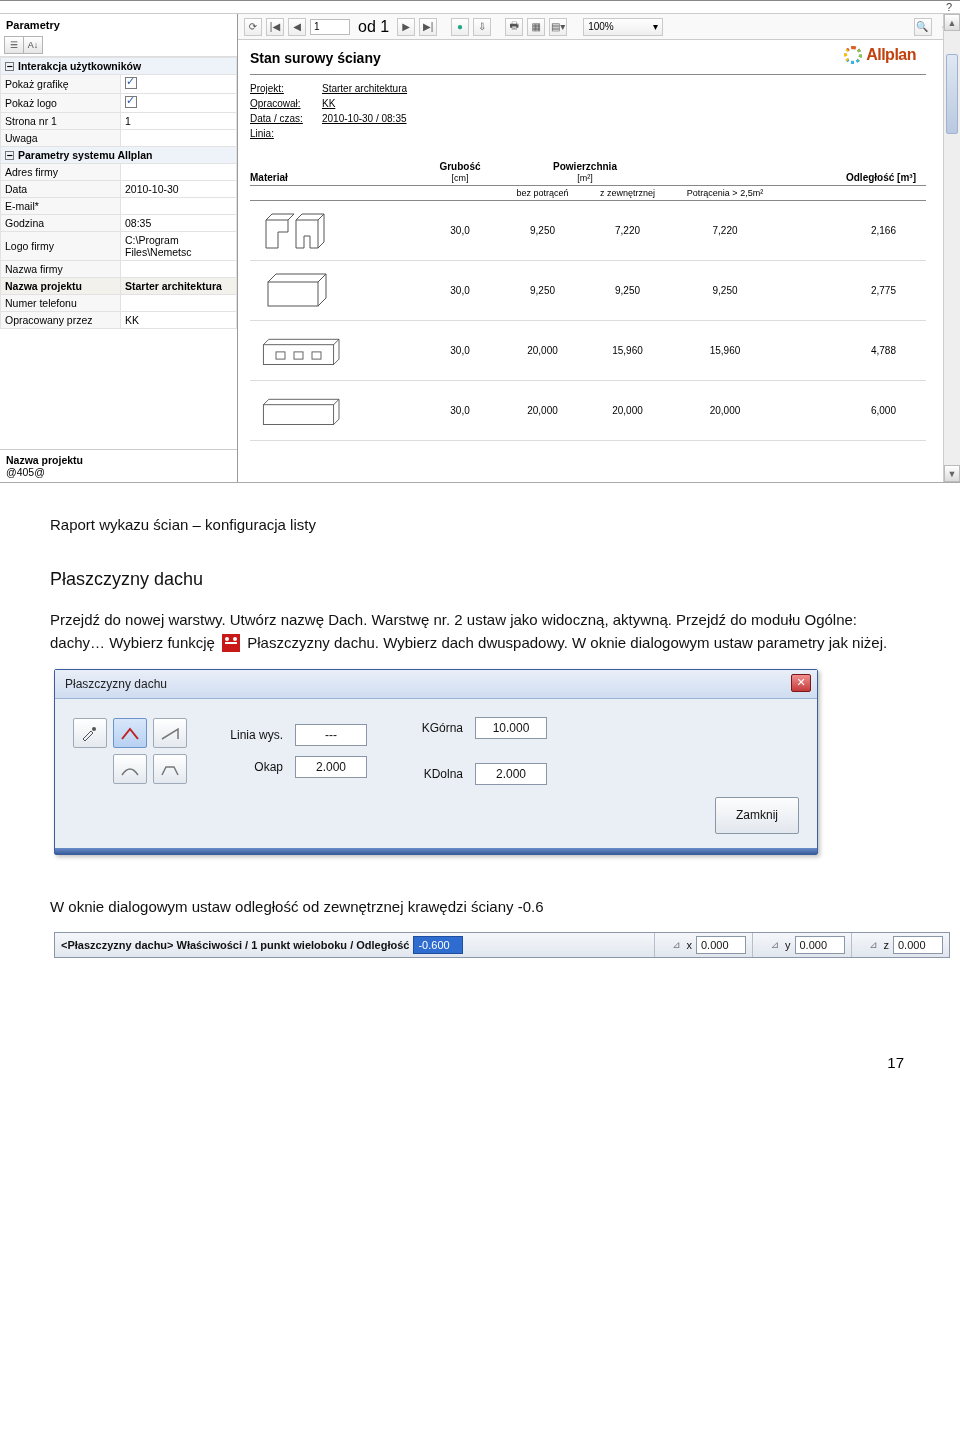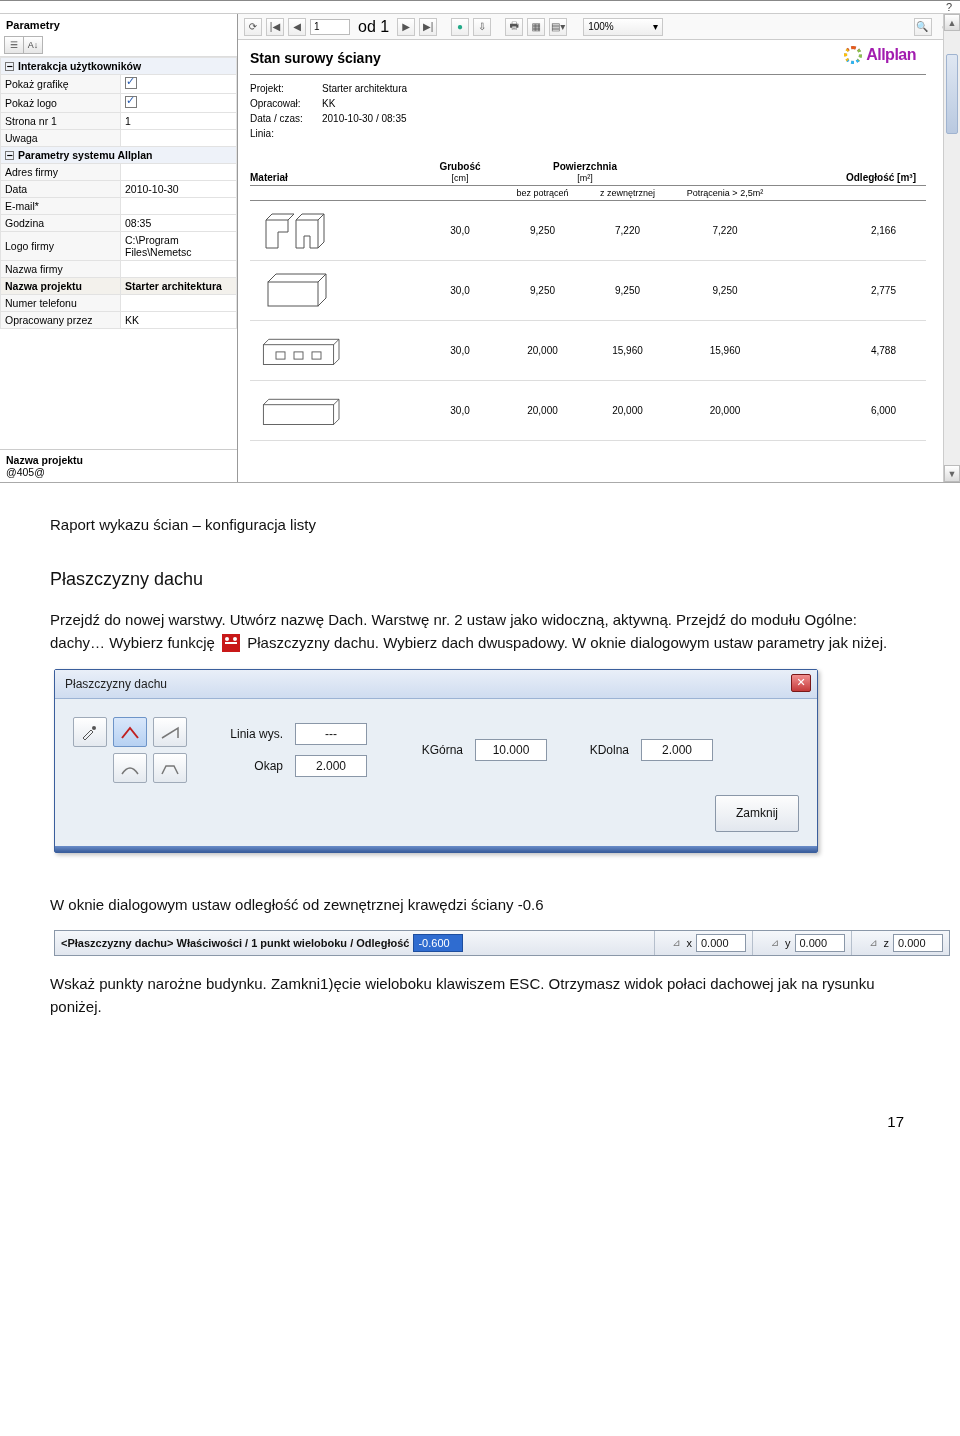--- a/index.html
+++ b/index.html
@@ -31,25 +31,25 @@
   
   .report-col { flex:1; position:relative; }
   .rv-toolbar { display:flex; align-items:center; gap:4px; padding:3px 6px; border-bottom:1px solid #ccc; background:#f9f9f9; height:26px;}
   .tbtn { width:18px; height:18px; border:1px solid #c9c9c9; background:linear-gradient(#fff,#eee); display:flex; align-items:center; justify-content:center; font-size:10px; color:#555;}
   .page-spin { width:40px; height:16px; border:1px solid #bbb; background:#fff; font-size:10px; padding:0 3px; display:flex; align-items:center;}
   .zoom-sel { width:80px; height:18px; border:1px solid #c9c9c9; background:linear-gradient(#fff,#eee); font-size:10px; padding:0 4px; display:flex; align-items:center; justify-content:space-between;}
   .report-page { padding:10px 34px 20px 12px; position:relative; min-height:430px;}
   .logo { position:absolute; right:44px; top:6px; display:flex; align-items:center; gap:4px;}
   .logo-ring { width:18px; height:18px; border-radius:50%; border:3px dotted #888; position:relative;}
   .logo-ring::before{content:"";position:absolute;inset:-3px;border:3px dotted transparent;border-top-color:#e85a1a;border-right-color:#8bc34a;border-bottom-color:#29b6f6;border-left-color:#ffc107;border-radius:50%;}
-  .logo-text { font-weight:bold; color:#a21caf; font-size:16px; letter-spacing:-0.5px;}
+  .logo-text { font-weight:bold; color:#c2410c; font-size:16px; letter-spacing:-0.5px;}
   .rtitle { font-weight:bold; font-size:14px; margin:0 0 8px;}
   .hr { border-top:1px solid #888; margin:4px 0 6px;}
   .meta { font-size:10px; line-height:1.5;}
-  .meta .row { display:flex;}
+  .meta .row { display:flex;text-decoration:underline;}
   .meta .k { width:72px;}
   .thead { display:flex; font-size:10px; align-items:flex-end; border-bottom:1px solid #888; padding-bottom:2px; margin-top:20px; font-weight:bold;}
   .thead .sub { font-weight:normal; font-size:9px;}
   .col-mat{width:170px;} .col-g{width:80px;text-align:center;} .col-p{width:170px;text-align:center;} .col-pot{width:110px;text-align:center;} .col-obj{flex:1;text-align:right;padding-right:10px;}
   .sub-row{display:flex;font-size:9px;border-bottom:1px solid #888;padding:2px 0;}
   .sub-row .s1{width:170px;} .sub-row .s2{width:80px;} .sub-row .s3{width:85px;text-align:center;} .sub-row .s4{width:85px;text-align:center;} .sub-row .s5{width:110px;text-align:center;} .sub-row .s6{flex:1;}
   .data-row { display:flex; align-items:center; height:60px; border-bottom:1px solid #ddd; font-size:10px;}
   .data-row .wall{width:170px; display:flex; align-items:center; justify-content:flex-start; padding-left:8px;}
   .data-row .n{width:80px;text-align:center;}
   .data-row .n2{width:85px;text-align:center;}
@@ -376,21 +376,21 @@
           <div class="param-group">
             <div class="plabel">Linia wys.</div>
             <div class="pval">---</div>
           </div>
           <div class="param-group">
             <div class="plabel">Okap</div>
             <div class="pval">2.000</div>
           </div>
         </div>
 
-        <div style="display:flex;flex-direction:row;gap:14px;">
+        <div style="display:flex;flex-direction:column;gap:24px;">
           <div class="param-group">
             <div class="plabel">KGórna</div>
             <div class="pval">10.000</div>
           </div>
           <div class="param-group">
             <div class="plabel">KDolna</div>
             <div class="pval">2.000</div>
           </div>
         </div>
       </div>
@@ -418,16 +418,15 @@
       <span style="margin-left:2px;">y</span>
       <span class="valbox">0.000</span>
     </div>
     <div class="seg" style="border-right:none;">
       <span class="axis-ico">⊿</span>
       <span style="margin-left:2px;">z</span>
       <span class="valbox">0.000</span>
     </div>
   </div>
 
-  <p>Wskaż punkty narożne budynku. Zamkni1)ęcie wieloboku klawiszem ESC. Otrzymasz widok połaci dachowej jak na rysunku poniżej.</p>
 </div>
 
 <div class="page-no">17</div>
 
 </body></html>

